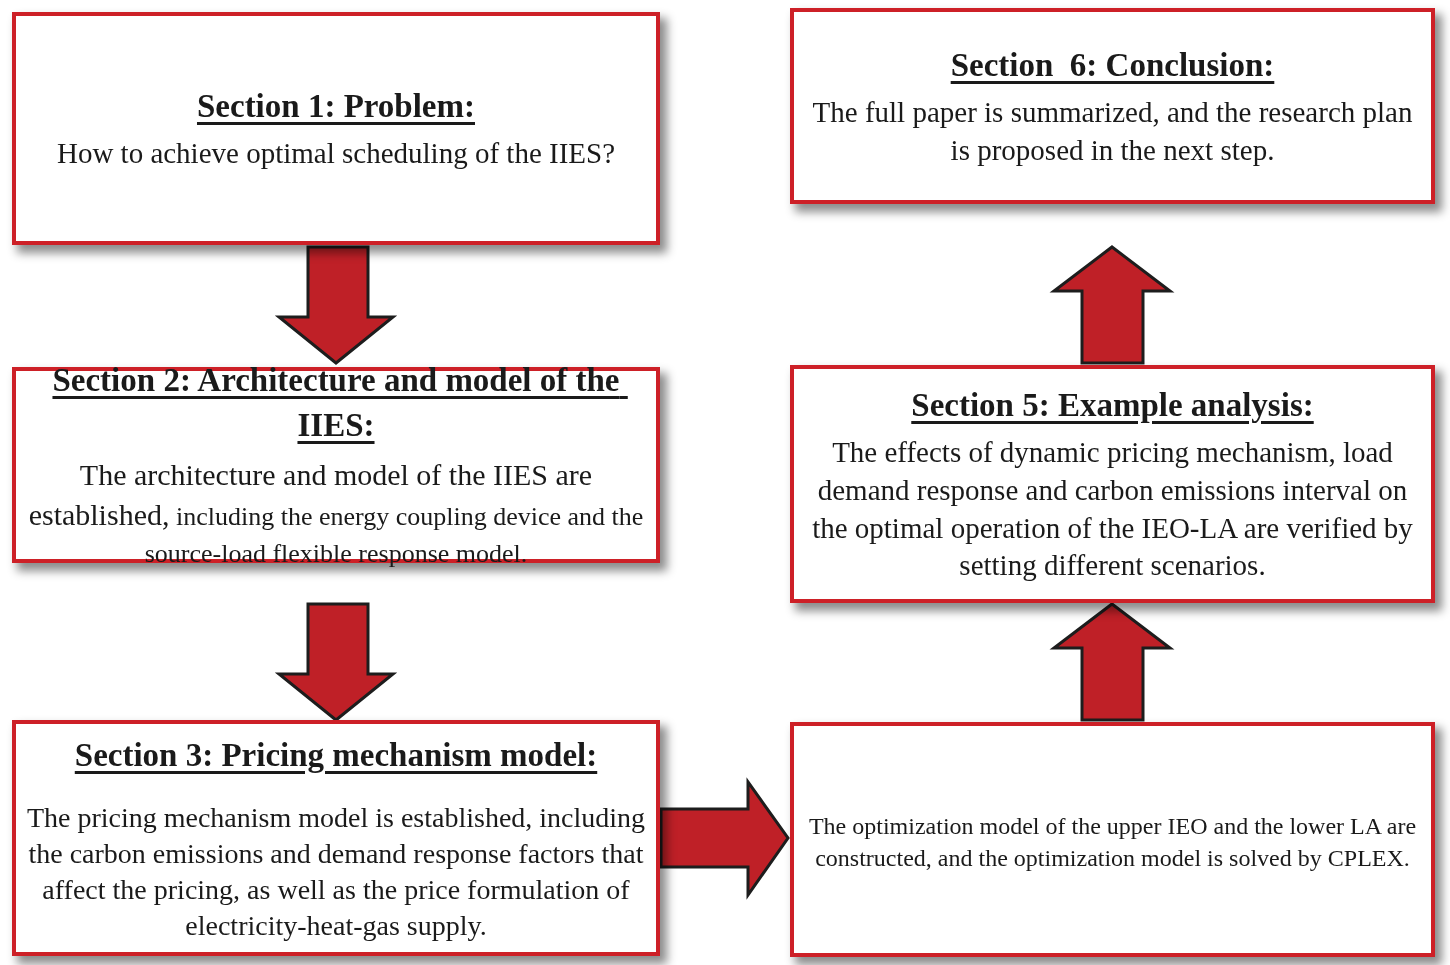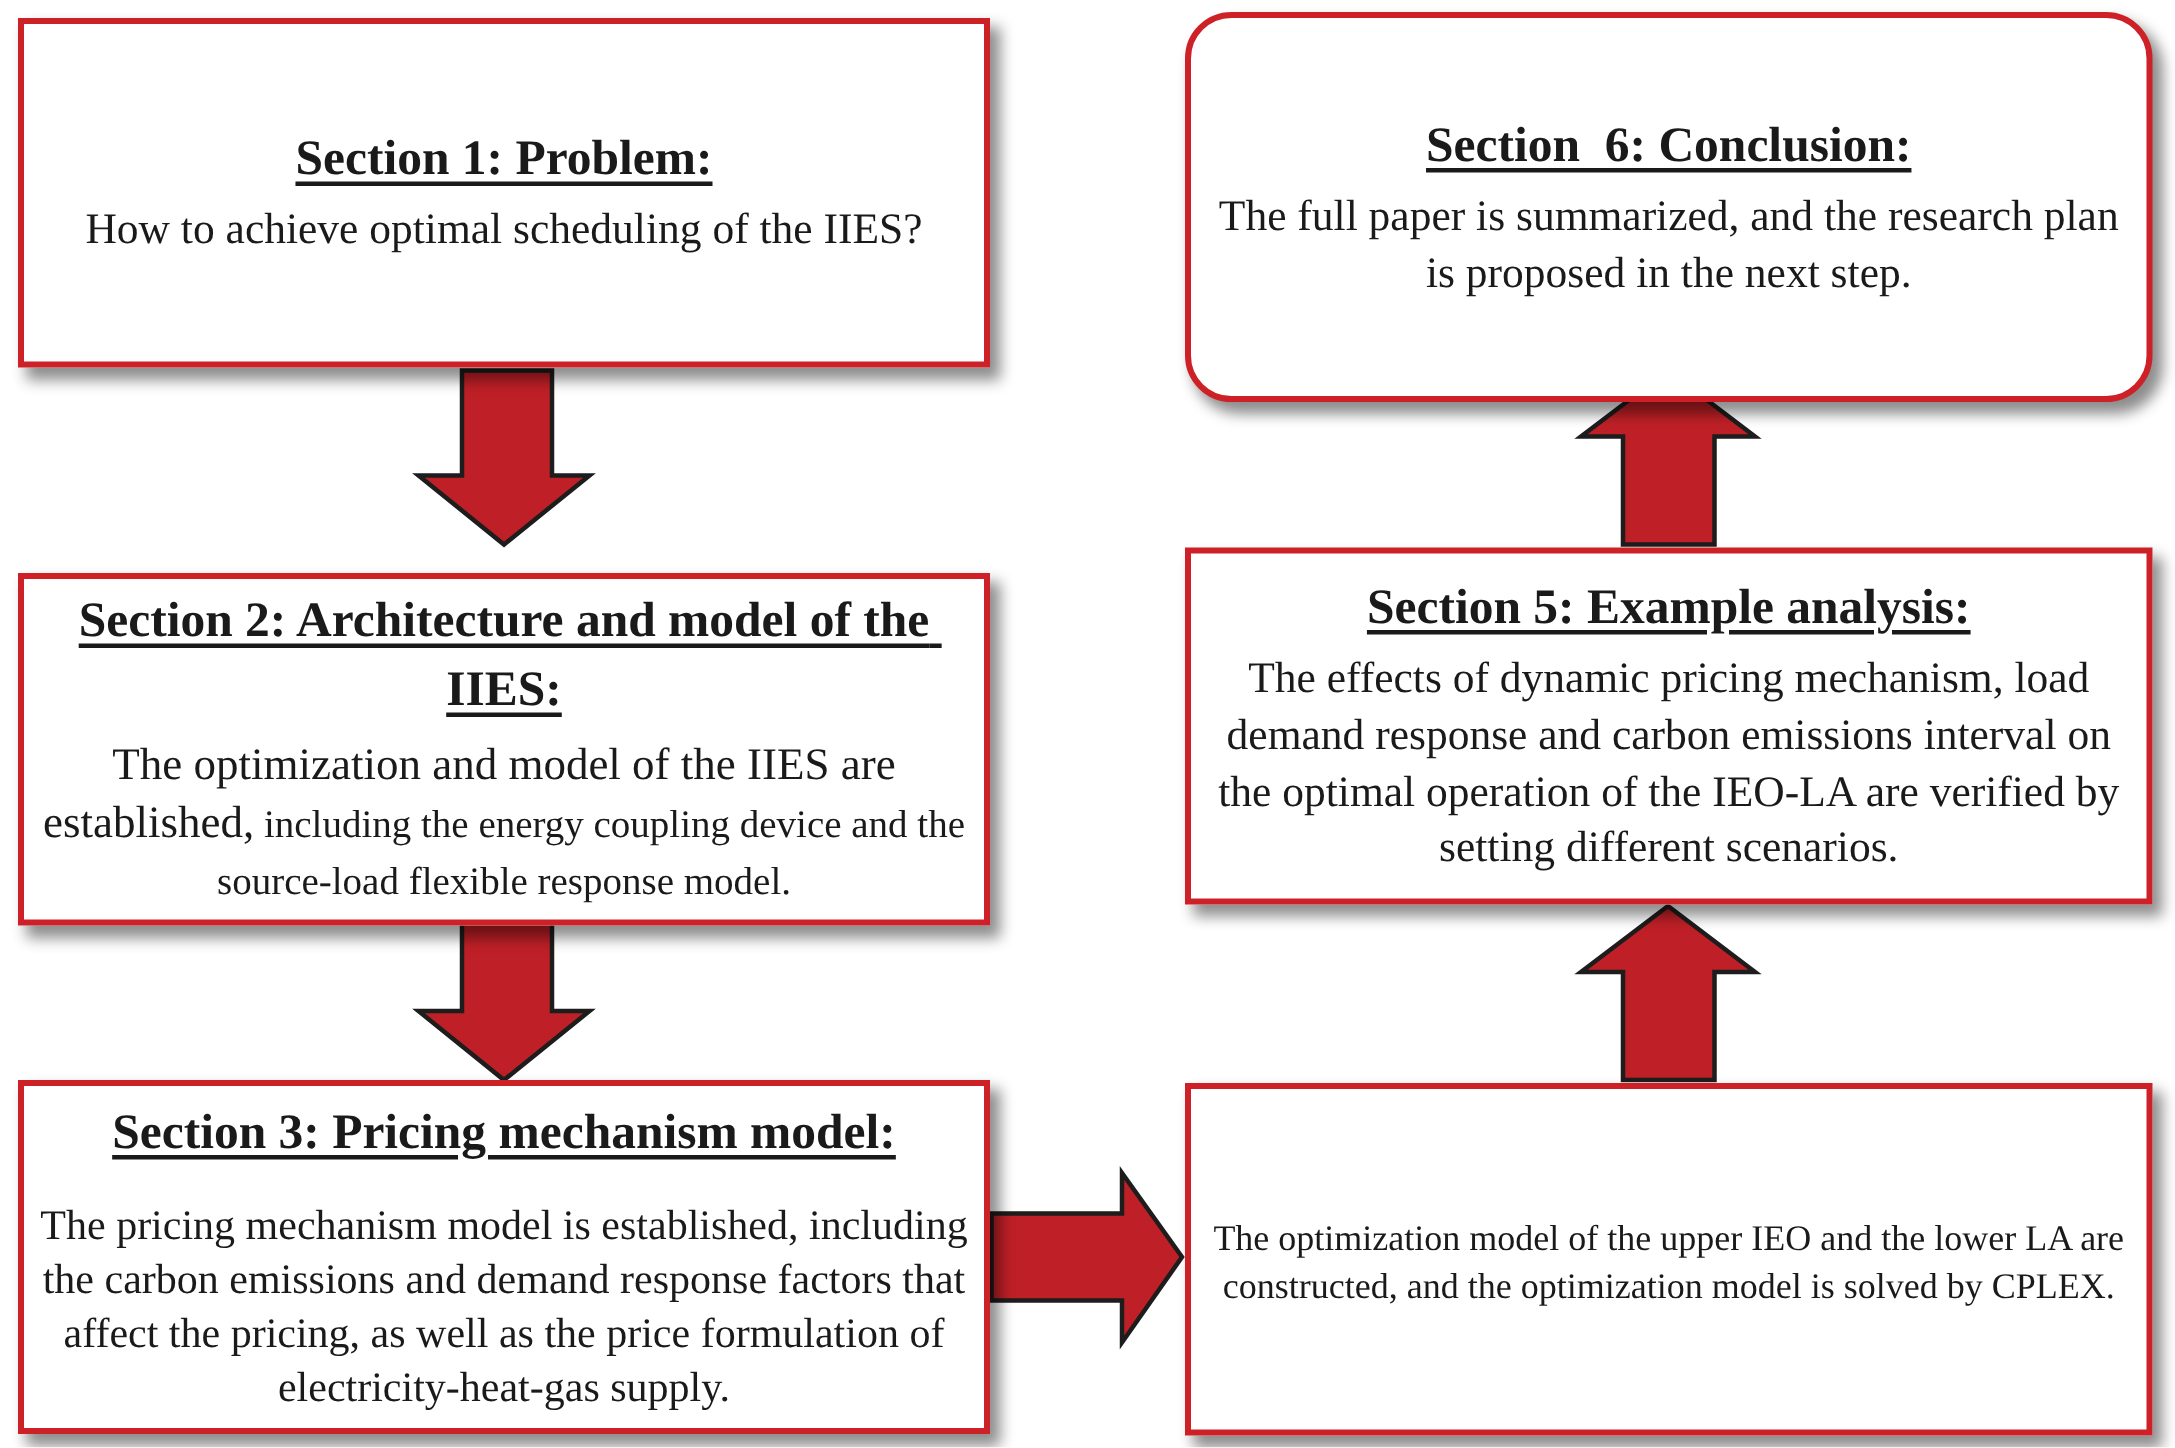--- a/index.html
+++ b/index.html
@@ -39,25 +39,25 @@
     text-underline-offset: 5px;
     white-space: pre-wrap;
   }
   .box-body {
     font-size: 29px;
     line-height: 1.30;
     margin-top: 6px;
   }
   
   .box-s1 { left: 12px;  top: 12px;  width: 648px; height: 233px; font-family: Liberation Serif, serif; }
-  .box-s2 { left: 12px;  top: 382px; width: 648px; height: 235px; }
+  .box-s2 { left: 12px;  top: 367px; width: 648px; height: 196px; }
   .box-s3 { left: 12px;  top: 720px; width: 648px; height: 236px; padding: 4px 8px; }
   .box-s4 { left: 790px; top: 722px; width: 645px; height: 235px; }
   .box-s5 { left: 790px; top: 365px; width: 645px; height: 238px; }
-  .box-s6 { left: 790px; top: 8px;   width: 645px; height: 260px; border-radius: 31px; }
+  .box-s6 { left: 790px; top: 8px;   width: 645px; height: 196px; }
   
   .box-s3 .box-body { font-size: 28px; line-height: 1.28; margin-top: 22px; }
   .box-s4 .box-body { font-size: 24px; }
   .box-s2 .body-lg  { font-size: 30px; }
   .box-s2 .body-sm  { font-size: 26px; }
   
   .arrow {
     position: absolute;
     z-index: 1;
     overflow: visible;
@@ -79,21 +79,21 @@
 
 <div id="canvas">
 
   <div class="box box-s1">
     <div class="box-title">Section 1: Problem:</div>
     <div class="box-body">How to achieve optimal scheduling of the IIES?</div>
   </div>
 
   <div class="box box-s2">
     <div class="box-title">Section 2: Architecture and model of the IIES:</div>
-    <div class="box-body"><span class="body-lg">The optimization and model of the IIES are established,</span><span class="body-sm"> including the energy coupling device and the source-load flexible response model.</span></div>
+    <div class="box-body"><span class="body-lg">The architecture and model of the IIES are established,</span><span class="body-sm"> including the energy coupling device and the source-load flexible response model.</span></div>
   </div>
 
   <div class="box box-s3">
     <div class="box-title">Section 3: Pricing mechanism model:</div>
     <div class="box-body">The pricing mechanism model is established, including the carbon emissions and demand response factors that affect the pricing, as well as the price formulation of electricity-heat-gas supply.</div>
   </div>
 
   <div class="box box-s4">
     <div class="box-body">The optimization model of the upper IEO and the lower LA are constructed, and the optimization model is solved by CPLEX.</div>
   </div>

